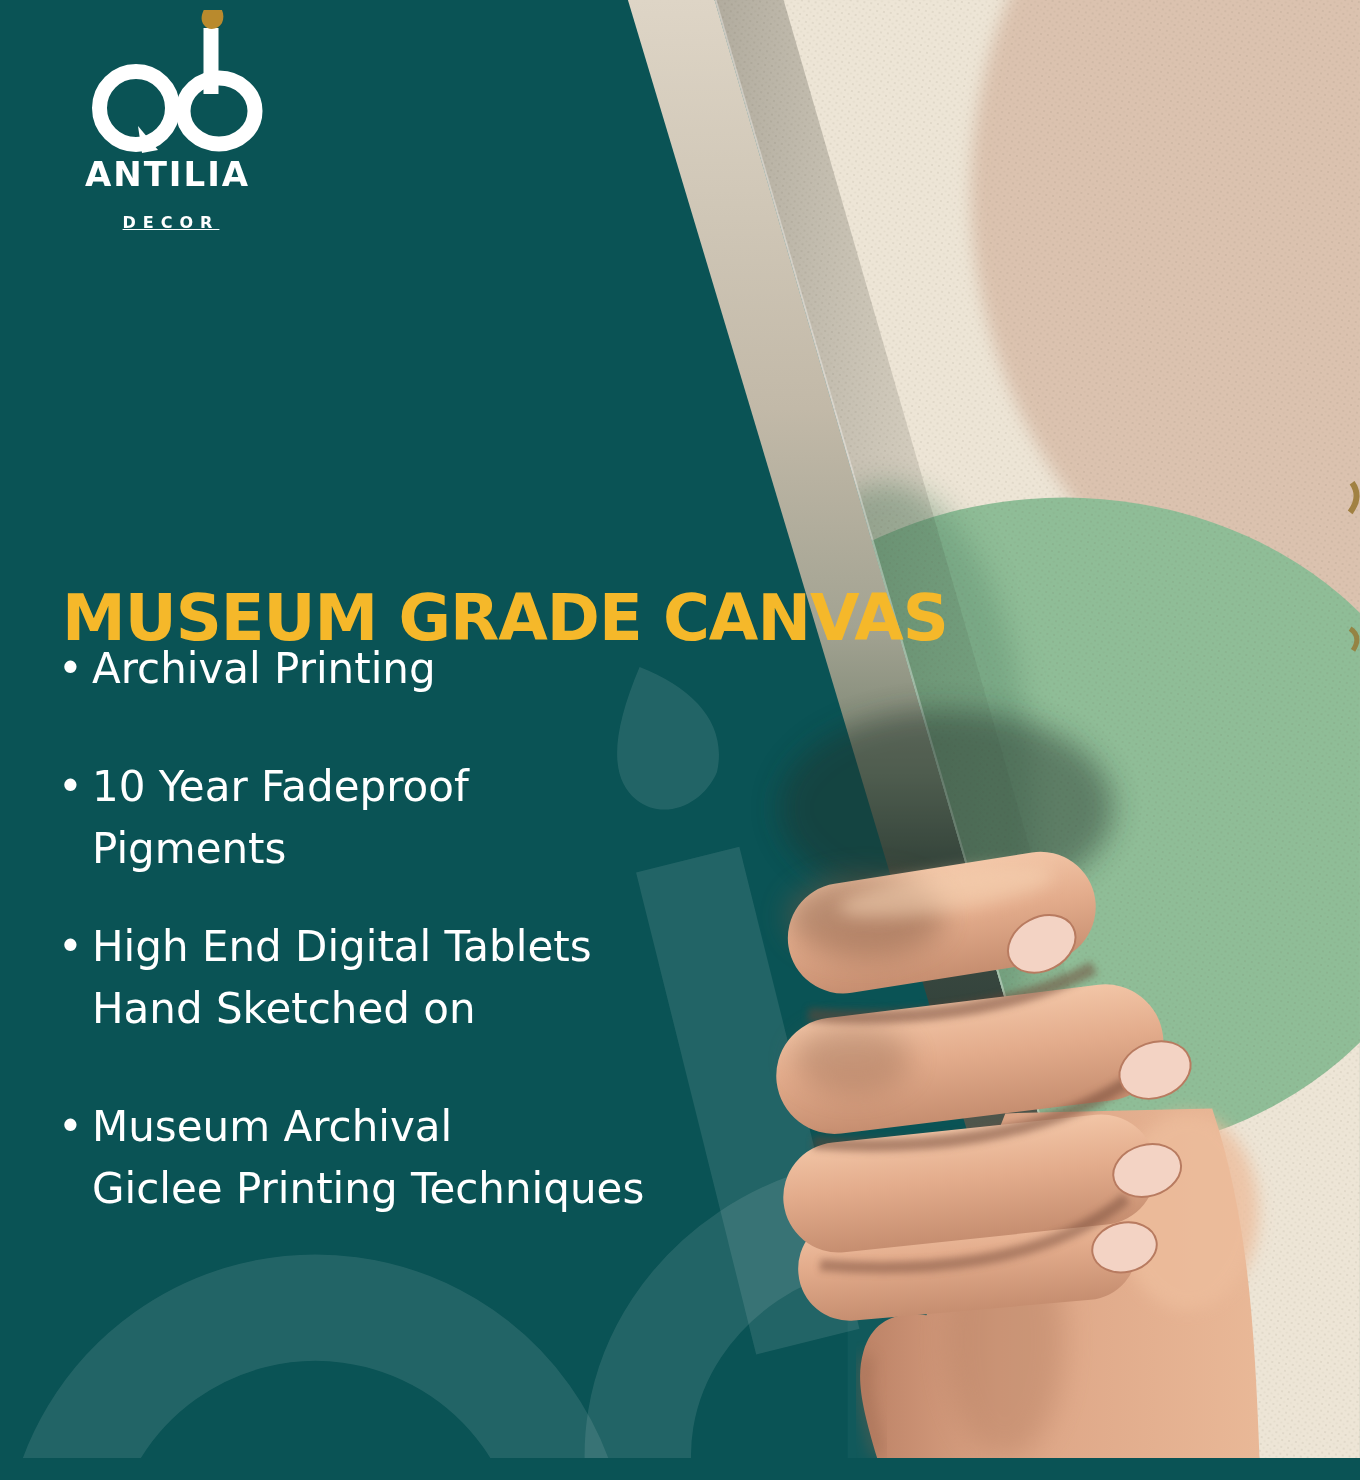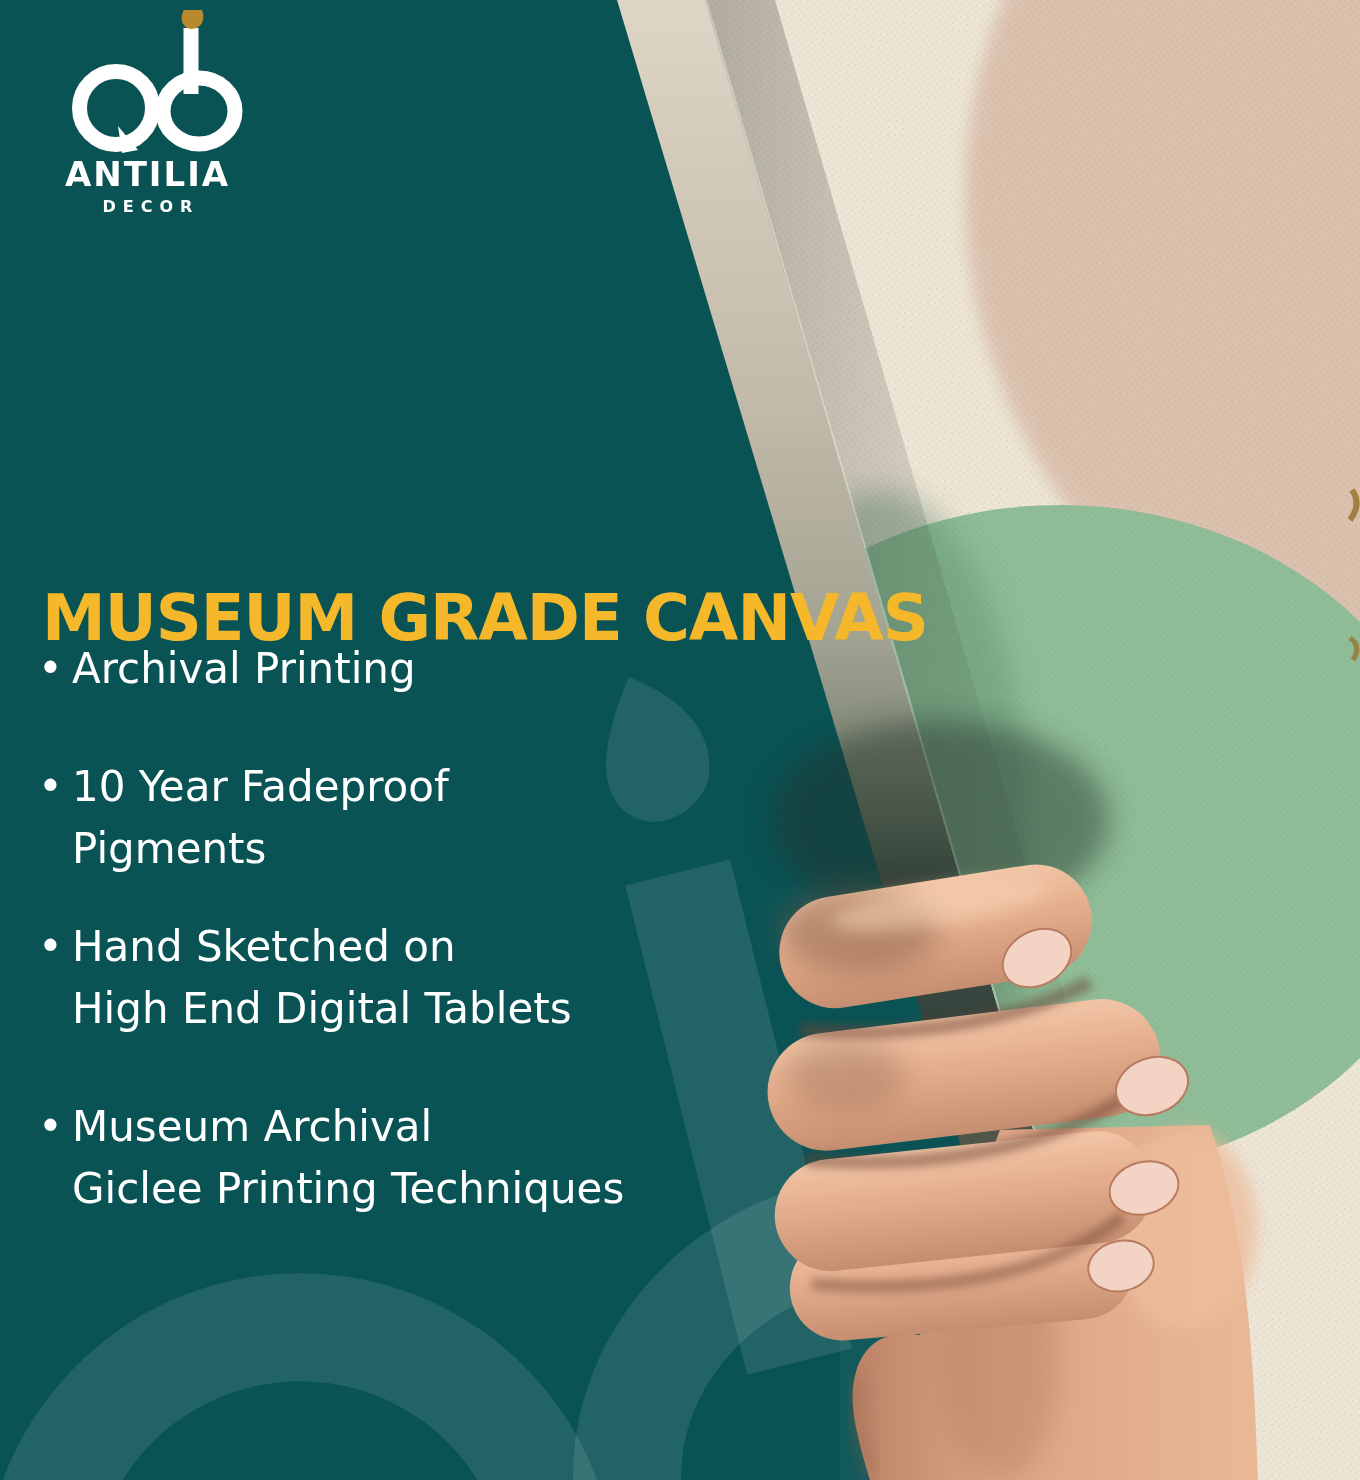--- a/index.html
+++ b/index.html
@@ -6,35 +6,35 @@
     --teal:#0A5355; --accent-yellow:#F5B82A; --text-white:#FFFFFF;
     --flame-gold:#B98A2D; --canvas-cream:#EDE5D6; --canvas-tan:#DBC2AF;
     --canvas-green:#8FBD97; --skin:#DFA586;
   }
   html,body{margin:0;padding:0;}
   body{
     width:1360px;height:1480px;position:relative;overflow:hidden;
     background:var(--teal);
     font-family:"DejaVu Sans","Liberation Sans",sans-serif;
   }
-  .stage{position:absolute;inset:0;}
+  .stage{position:absolute;inset:0;margin-left:20px;}
   
   .watermark{position:absolute;inset:0;color:rgba(255,255,255,0.10);pointer-events:none;}
   
   .photo{position:absolute;inset:0;}
   
   .logo-block{position:absolute;left:0;top:0;width:320px;}
   .logo-mark{position:absolute;left:60px;top:10px;color:#FFFFFF;}
   .brand-name{
     position:absolute;left:40px;top:156px;width:215px;text-align:center;
     color:#FFFFFF;font-weight:bold;font-size:34px;letter-spacing:2px;line-height:1.1;
   }
   .brand-sub{
-    position:absolute;left:40px;top:198px;width:215px;text-align:center;
-    color:#FFFFFF;font-weight:bold;font-size:16px;letter-spacing:7px;text-indent:7px;line-height:1.1;
+    position:absolute;left:40px;top:214px;width:215px;text-align:center;
+    color:#FFFFFF;font-weight:bold;font-size:16px;letter-spacing:7px;text-indent:7px;line-height:1.1;text-decoration:underline;
   }
   
   .headline{
     position:absolute;left:42px;top:540px;width:700px;
     color:var(--accent-yellow);font-weight:bold;font-size:64px;letter-spacing:-1px;
     line-height:1.1;white-space:nowrap;
   }
   .feature{
     position:absolute;left:38px;display:flex;gap:8px;
     color:var(--text-white);font-size:42px;line-height:62px;
@@ -195,22 +195,22 @@
     <span class="marker">•</span>
     <div class="lines">
       <div>10 Year Fadeproof</div>
       <div>Pigments</div>
     </div>
   </div>
 
   <div class="feature f3">
     <span class="marker">•</span>
     <div class="lines">
+      <div>High End Digital Tablets</div>
       <div>Hand Sketched on</div>
-      <div>High End Digital Tablets</div>
     </div>
   </div>
 
   <div class="feature f4">
     <span class="marker">•</span>
     <div class="lines">
       <div>Museum Archival</div>
       <div>Giclee Printing Techniques</div>
     </div>
   </div>

